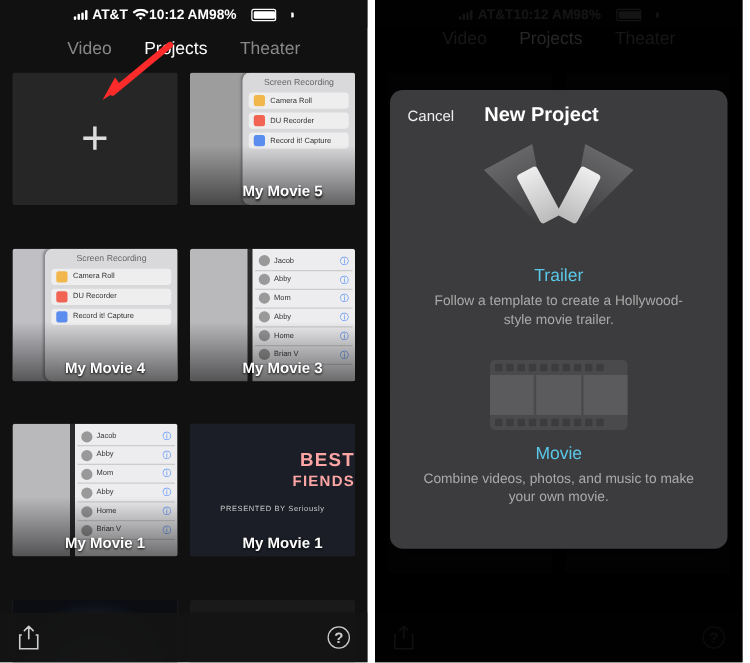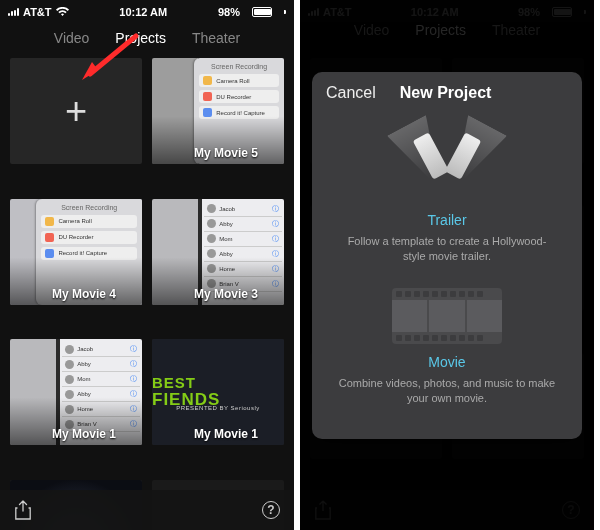--- a/index.html
+++ b/index.html
@@ -1,18 +1,18 @@
 <!DOCTYPE html>
 <html><head>
 <meta charset="utf-8">
 <style>
   * { margin: 0; padding: 0; box-sizing: border-box; }
   body { background: #fff; width: 600px; height: 530px; overflow: hidden; display: flex; gap: 6px; font-family: -apple-system, "Helvetica Neue", Arial, sans-serif; }
   .phone { width: 294px; height: 530px; background: #111; position: relative; overflow: hidden; display: flex; flex-direction: column; }
-  .status-bar { height: 22px; background: #111; display: flex; align-items: center; justify-content: space-between; padding: 2px 8px 0; color: #fff; font-size: 11px; font-weight: 600; }
+  .status-bar { height: 22px; background: #111; display: flex; align-items: center; justify-content: center; padding: 2px 8px 0; color: #fff; font-size: 11px; font-weight: 600; }
   .status-left { display: flex; align-items: center; gap: 4px; }
   .sig { display: flex; gap: 1px; align-items: flex-end; }
   .sbar { width: 2px; background: #fff; border-radius: 1px; }
   .b1{height:3px}.b2{height:4.5px}.b3{height:6px}.b4{height:7.5px}
   .batt { display: inline-flex; align-items: center; gap: 12px; }
   .batt-body { width: 20px; height: 10px; border: 1px solid #fff; border-radius: 2px; position: relative; }
   .batt-fill { position: absolute; left: 1px; top: 1px; bottom: 1px; width: 17px; background: #fff; border-radius: 1px; }
   .batt-tip { width: 2px; height: 4px; background: #fff; border-radius: 0 1px 1px 0; }
   .tabs { display: flex; justify-content: center; gap: 26px; padding: 8px 0 12px; font-size: 14px; }
   .tab { color: #888; }
@@ -30,38 +30,38 @@
   .sr-row{display:flex;align-items:center;gap:4px;background:#eee;border-radius:3px;padding:2px 4px;margin-bottom:3px}
   .sr-sq{width:9px;height:9px;border-radius:2px}
   .sr-txt{font-size:6px;color:#333}
   .lstrip{position:absolute;left:0;top:0;bottom:0;width:35%;background:#aaa;opacity:.9}
   .ppl-pane{position:absolute;right:0;top:0;bottom:0;width:62%;background:#ededf0;padding:3px 2px}
   .ppl-row{display:flex;align-items:center;gap:3px;padding:2px 3px;border-bottom:1px solid #ccc}
   .ppl-av{width:9px;height:9px;border-radius:50%;background:#999}
   .ppl-nm{font-size:6px;color:#333}
   .ppl-ic{margin-left:auto;color:#3b82f6;font-size:7px}
   .bf-bg{position:absolute;inset:0;background:#1b1e26}
-  .bf-logo{position:absolute;top:36px;left:0;right:0;text-align:left;color:#84cc16;font-weight:900;font-size:15px;line-height:1.05;letter-spacing:1px}
-  .bf-logo .l2{font-size:17px}
+  .bf-logo{position:absolute;top:22px;left:0;right:0;text-align:right;color:#fca5a5;font-weight:900;font-size:15px;line-height:1.05;letter-spacing:1px}
+  .bf-logo .l2{font-size:12px}
   .bf-sub{position:absolute;top:66px;left:0;right:0;text-align:center;color:#ccc;font-size:6px;letter-spacing:.5px}
   .last-tile{margin-bottom:-80px}
   .lt-bg{position:absolute;inset:0;background:radial-gradient(circle at 50% 60%,#3a4258 0%,#0b0d13 70%)}
   .bottombar { position: absolute; bottom: 0; left: 0; right: 0; height: 40px; background: rgba(20,20,20,.95); display:flex; align-items:center; justify-content:space-between; padding:0 14px; }
   .share-ic, .help-ic { color:#ccc; }
   .help-circ { width:18px;height:18px;border:1.2px solid #ccc;border-radius:50%;display:flex;align-items:center;justify-content:center;font-size:12px;font-weight:600;color:#ccc; }
   
   .phone2-bg { position:absolute; inset:0; background:#000; opacity:1; }
   .bg-tabs{position:absolute;top:22px;left:0;right:0;display:flex;justify-content:center;gap:26px;font-size:14px}
   .bg-tab{color:#333}
   .bg-grid{position:absolute;top:58px;left:10px;right:10px;bottom:40px;display:grid;grid-template-columns:1fr 1fr;gap:10px;opacity:.18}
   .bg-tile{background:#2a2a2a;border-radius:2px;height:106px}
   .overlay { position:absolute; inset:0; background:rgba(0,0,0,.55); }
   .modal { position:absolute; left:12px; right:12px; top:72px; background:#3c3c3e; border-radius:10px; box-shadow:0 6px 20px rgba(0,0,0,.6); padding:0 0 16px; }
   .modal-head { display:flex; align-items:center; padding:12px 14px 14px; }
-  .cancel { color:#eee; font-size:16px; }
+  .cancel { color:#eee; font-size:12px; }
   .mtitle { color:#fff; font-size:16px; font-weight:600; margin-left:24px; }
   .opt { text-align:center; padding:6px 20px 18px; }
   .opt-title { color:#5ac8e8; font-size:14px; margin-top:10px; margin-bottom:6px; }
   .opt-desc { color:#aaa; font-size:11px; line-height:1.35; padding:0 6px; }
   .filmstrip { width:110px; height:56px; margin:0 auto; position:relative; }
   .fs-body{position:absolute;inset:0;background:#4a4a4c;border-radius:4px}
   .fs-mid{position:absolute;left:0;right:0;top:12px;bottom:12px;display:flex}
   .fs-frame{flex:1;background:#5b5b5e;border-right:2px solid #4a4a4c}
   .fs-frame:last-child{border-right:0}
   .fs-row{position:absolute;left:4px;right:4px;height:10px;display:flex;gap:3px;align-items:center}

